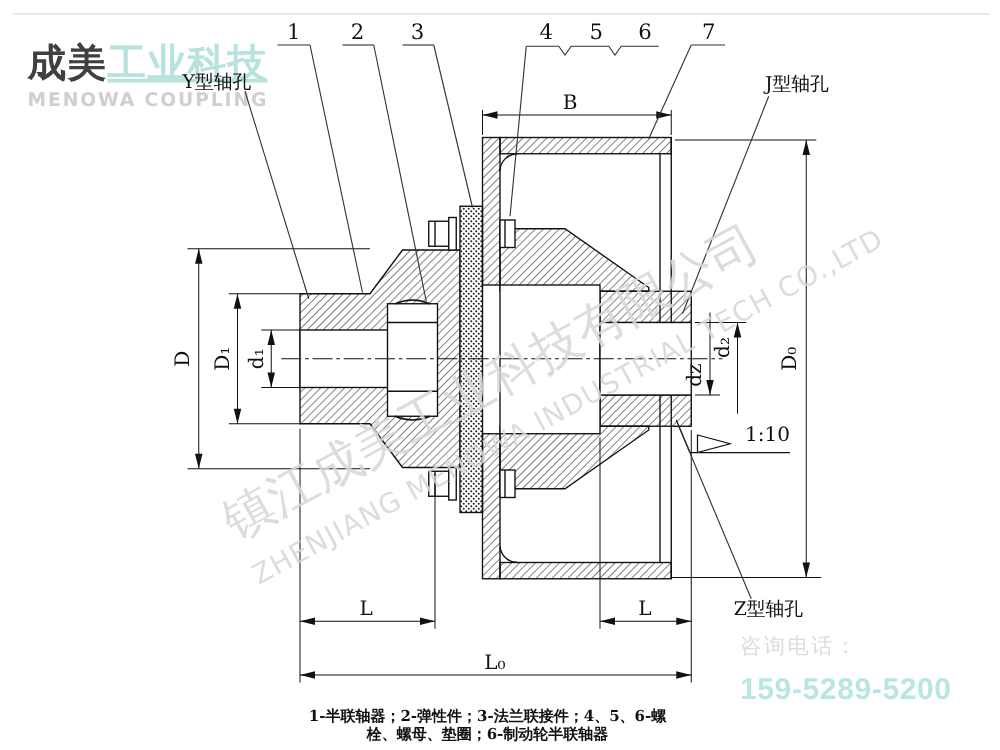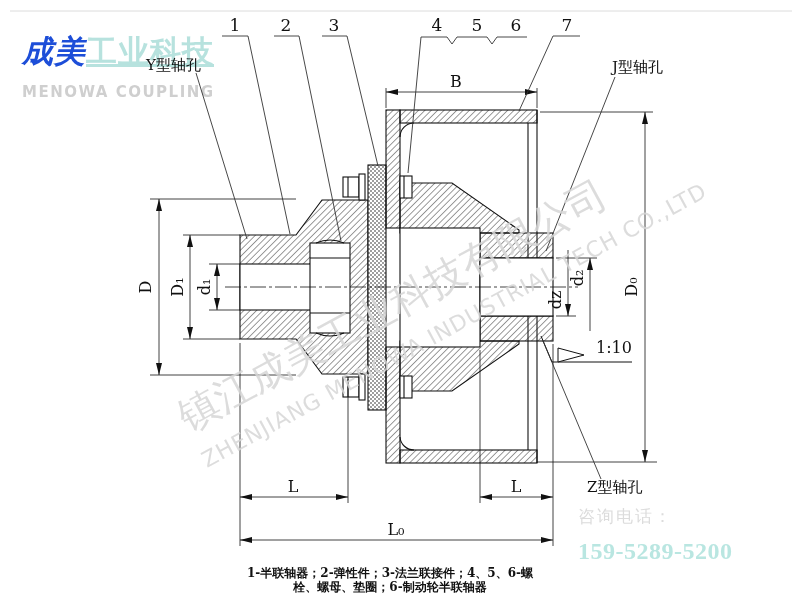--- a/index.html
+++ b/index.html
@@ -2,29 +2,29 @@
 <html><head>
 <meta charset="utf-8">
 <style>
   html,body{margin:0;padding:0;}
   body{width:800px;height:600px;background:#ffffff;position:relative;overflow:hidden;
        font-family:"DejaVu Serif","Liberation Serif",serif;}
   #stage{position:absolute;inset:0;width:800px;height:600px;}
   
   .logo{position:absolute;left:22px;top:36px;line-height:1;z-index:1;}
   .logo-cn{font-size:31px;font-weight:bold;letter-spacing:1px;font-family:"DejaVu Sans","Liberation Sans",sans-serif;}
-  .logo-cn .c1{color:#1d4ed8;font-style:italic;}
+  .logo-cn .c1{color:#404040;}
   .logo-cn .c2{color:#b7e2de;text-decoration:underline;}
-  .logo-en{font-size:15px;font-weight:bold;letter-spacing:1.5px;color:#cfcfcf;margin-top:18px;
+  .logo-en{font-size:15px;font-weight:bold;letter-spacing:1.5px;color:#cfcfcf;margin-top:6px;
            font-family:"DejaVu Sans","Liberation Sans",sans-serif;}
   
   svg#draw{position:absolute;left:0;top:0;z-index:2;}
   
-  .contact{position:absolute;left:578px;top:507px;z-index:3;line-height:1.15;
-           font-family:Liberation Serif, serif;}
+  .contact{position:absolute;left:592px;top:507px;z-index:3;line-height:1.15;
+           font-family:Liberation Sans, sans-serif;}
   .contact .lab{font-size:17px;color:#dcdcdc;letter-spacing:2px;}
   .contact .phone{font-size:24px;font-weight:bold;color:#b9e6e1;letter-spacing:0.5px;margin-top:11px;}
   
   .caption{position:absolute;left:0;top:566px;width:780px;text-align:center;z-index:3;
            font-size:12px;color:#111;line-height:14px;font-family:"DejaVu Serif","Liberation Serif",serif;font-weight:bold;}
   text{fill:#111;}
   .dimtxt{font-size:16px;font-family:"DejaVu Serif","Liberation Serif",serif;}
   .numtxt{font-size:17px;font-family:"DejaVu Serif","Liberation Serif",serif;}
   .cntxt{font-size:15px;font-family:"DejaVu Serif","Liberation Serif",serif;}
   .wm{fill:#d7d7d7;opacity:0.85;font-family:"DejaVu Sans","Liberation Sans",sans-serif;}

